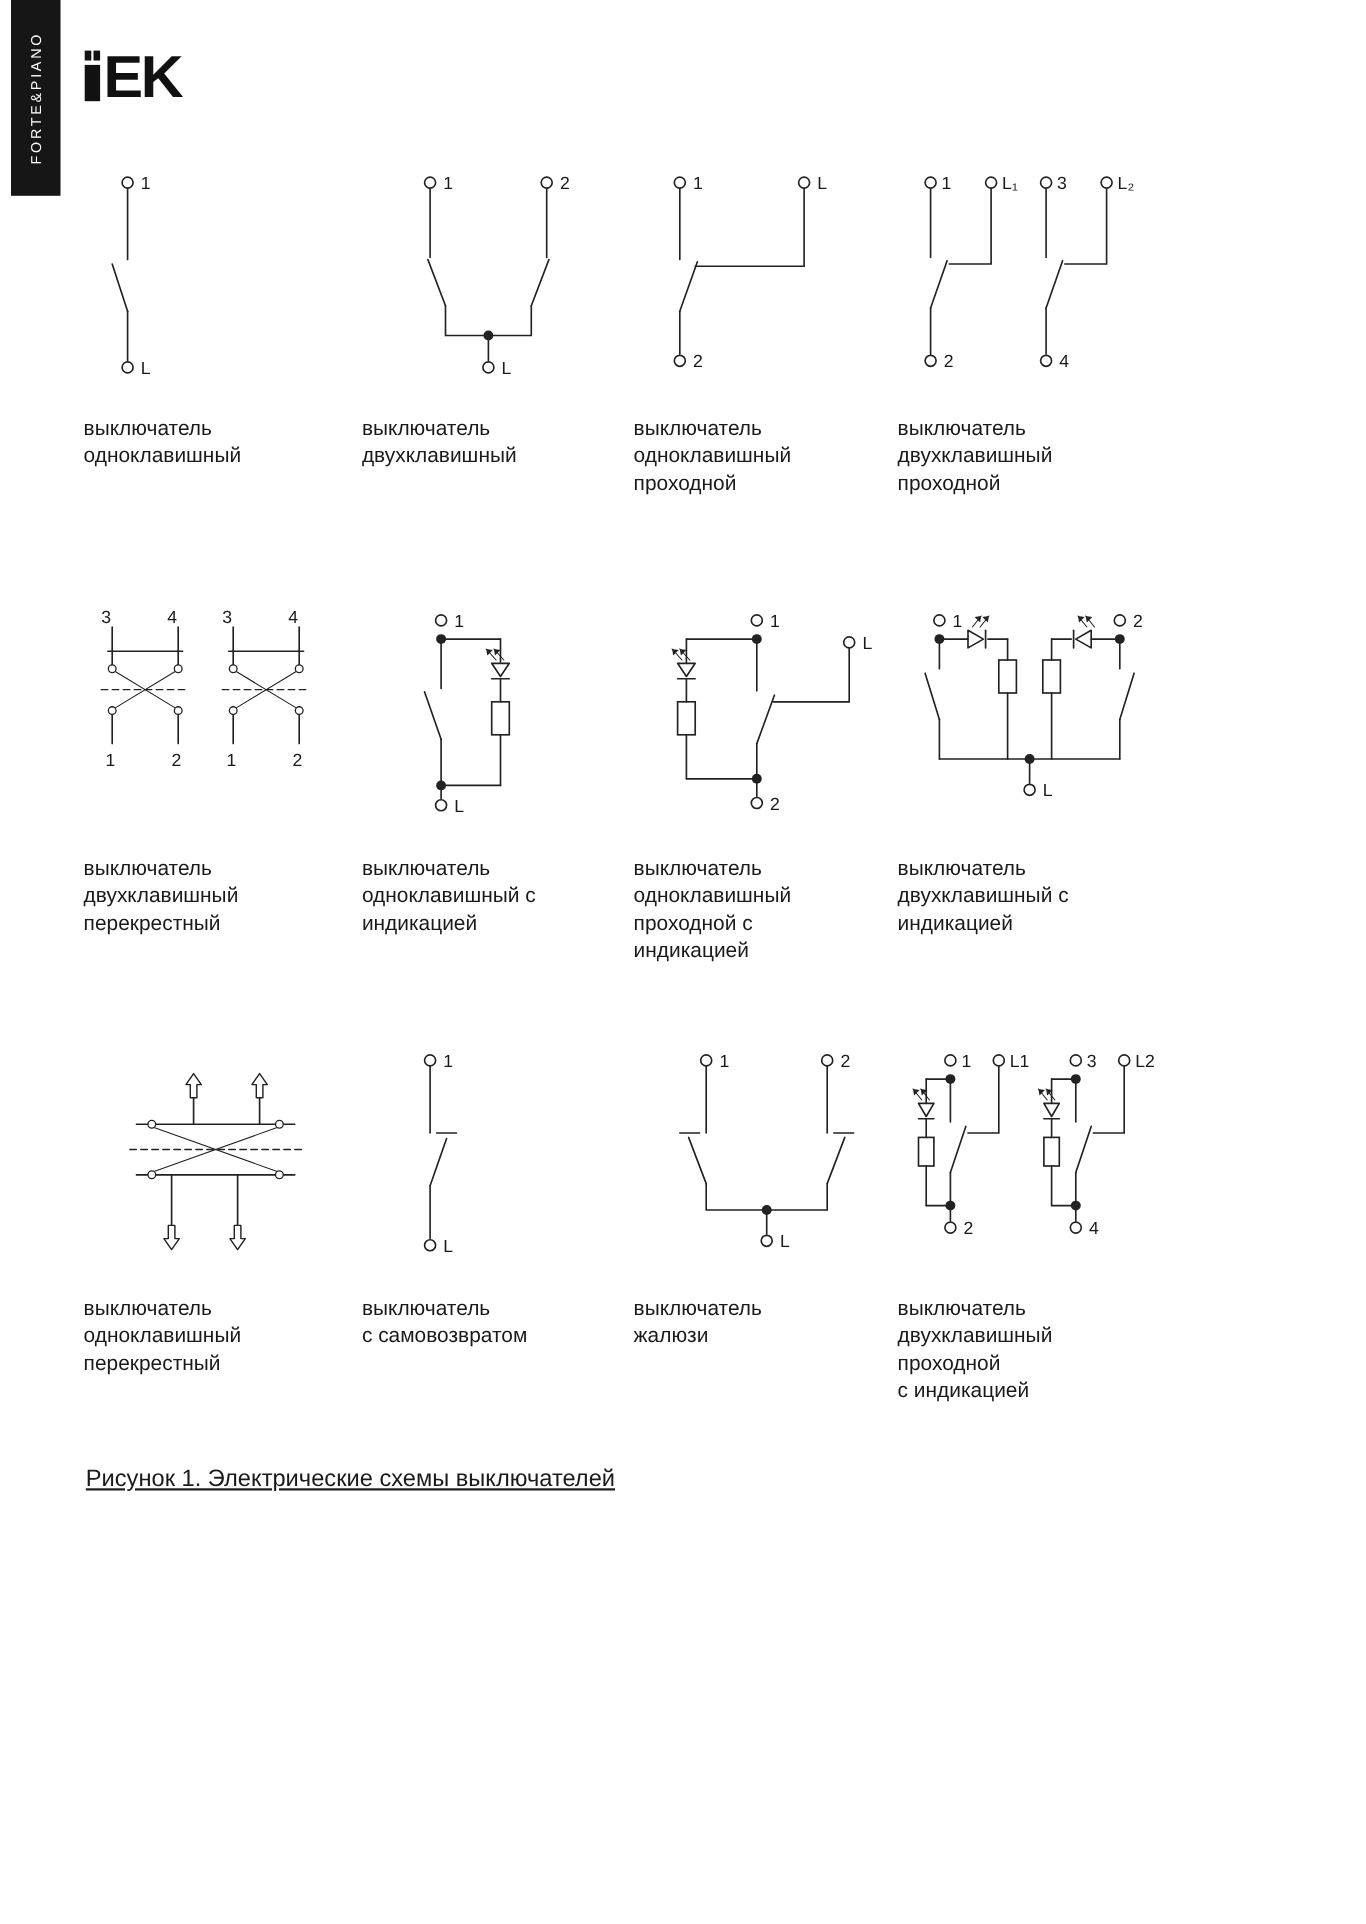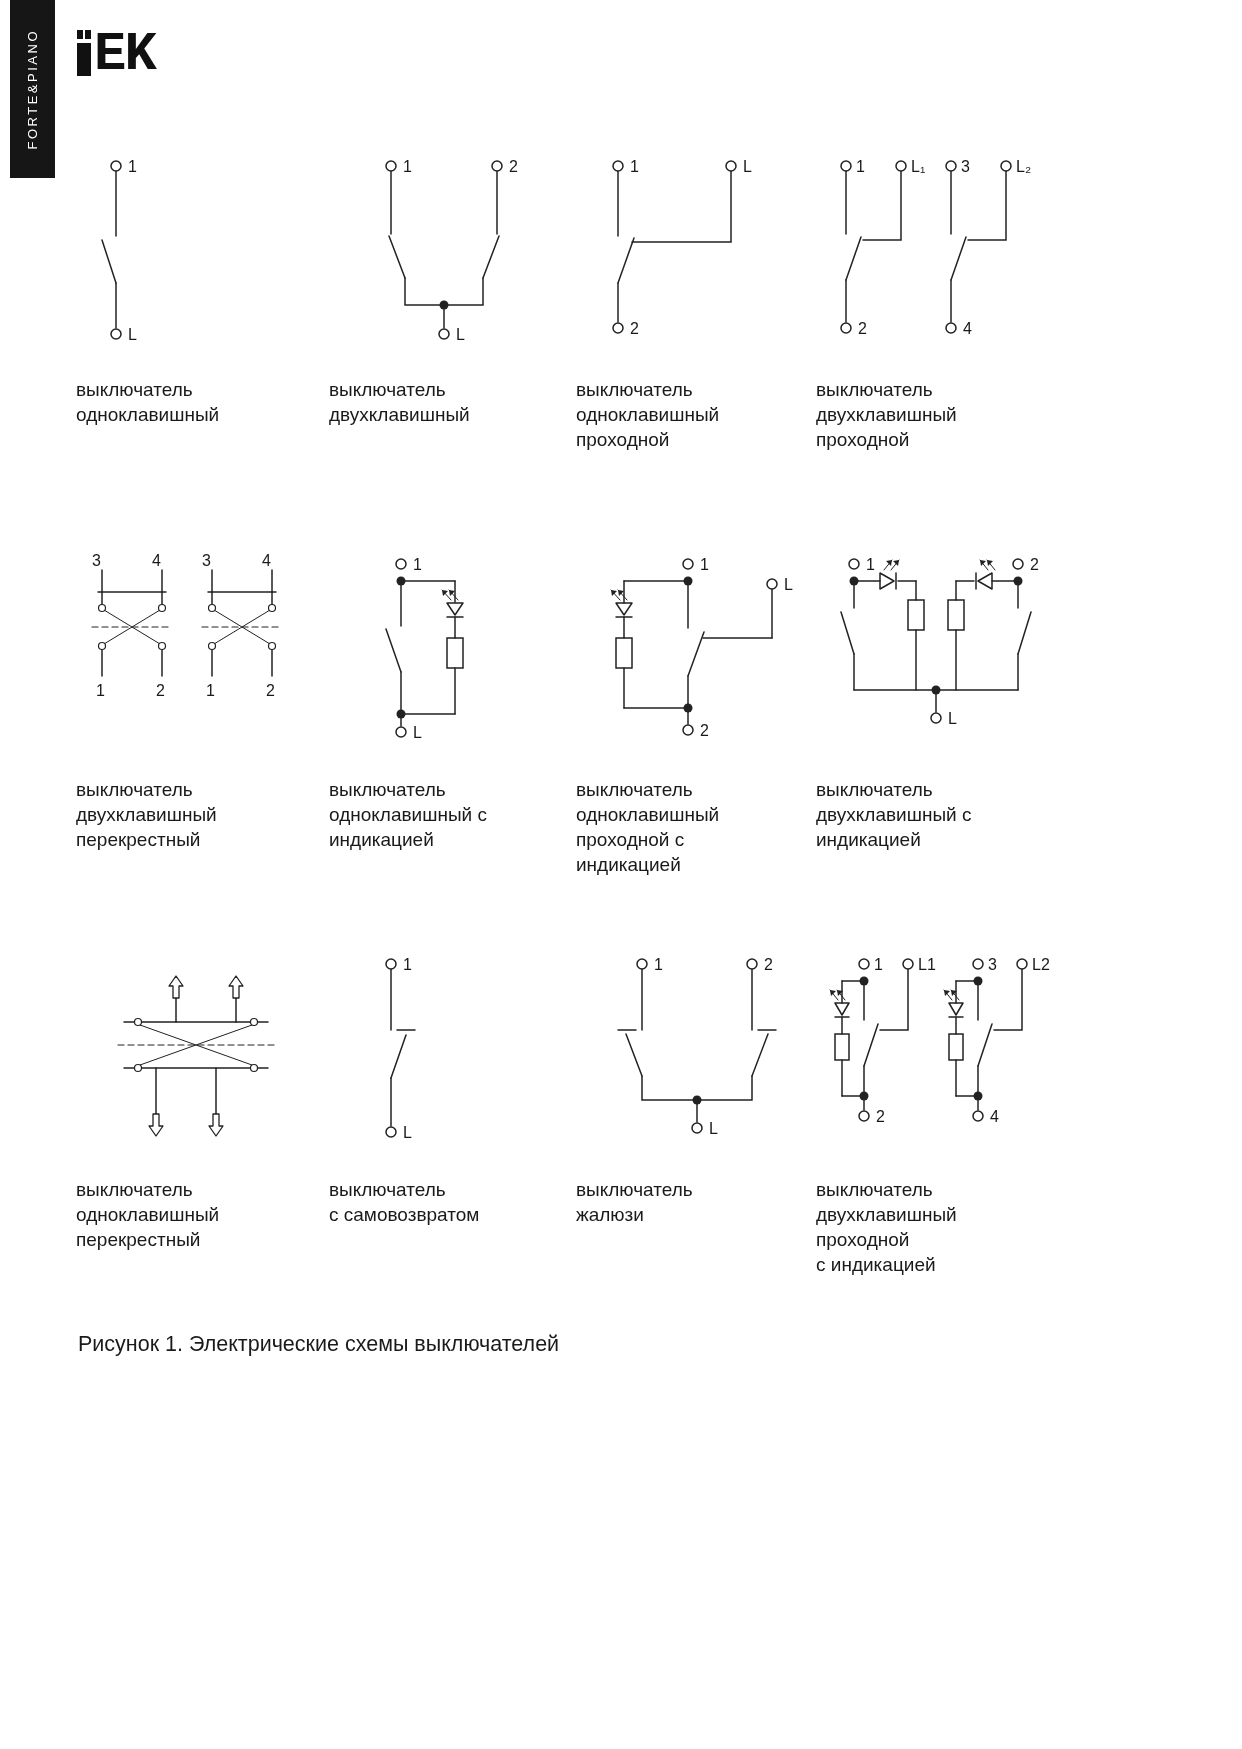--- a/index.html
+++ b/index.html
@@ -9,34 +9,34 @@
     font-family:"Liberation Sans","DejaVu Sans",sans-serif; color:#1a1a1a; overflow:hidden;
   }
   .side-tab {
     position:absolute; left:10px; top:0; width:45px; height:178px; background:#161616;
     display:flex; align-items:center; justify-content:center;
   }
   .side-tab span {
     writing-mode:vertical-rl; transform:rotate(180deg);
     color:#ffffff; font-size:13px; letter-spacing:2.5px;
   }
-  .logo { position:absolute; left:76px; top:28px; display:flex; align-items:flex-end;font-family:Liberation Mono, monospace; }
+  .logo { position:absolute; left:76px; top:44px; display:flex; align-items:flex-end; }
   .logo-i { position:relative; width:16px; height:50px; margin-right:2px; }
   .logo-i .ldot { position:absolute; top:2px; width:6px; height:9px; background:#111; }
   .logo-i .d1 { left:1px; }
   .logo-i .d2 { left:9px; }
   .logo-i .stem { position:absolute; left:1px; bottom:2px; width:14px; height:33px; background:#111; }
   .logo-text { font-size:54px; font-weight:900; letter-spacing:-2px; line-height:0.85; color:#111; }
   .grid {
     position:absolute; left:76px; top:150px;
     display:grid; grid-template-columns:253px 247px 240px 250px; grid-auto-rows:400px;
   }
   .cell { position:relative; }
   .caption { margin-top:12px; font-size:19px; line-height:1.32; white-space:pre-line; width:200px; }
-  .fig-caption { position:absolute; left:78px; top:1332px; font-size:21.5px; }
+  .fig-caption { position:absolute; left:78px; top:1332px; font-size:21.5px;text-decoration:underline; }
   svg.diagram { display:block; }
   svg.diagram line, svg.diagram polyline, svg.diagram path { stroke:#222; stroke-width:1.5; fill:none; stroke-linecap:round; }
   svg.diagram .dash { stroke-dasharray:6 4; stroke-width:1.2; }
   svg.diagram .thin { stroke-width:1; }
   svg.diagram circle.term { fill:#fff; stroke:#222; stroke-width:1.5; }
   svg.diagram circle.contact { fill:#fff; stroke:#222; stroke-width:1.2; }
   svg.diagram circle.dot { fill:#222; stroke:none; }
   svg.diagram rect.res { fill:none; stroke:#222; stroke-width:1.5; }
   svg.diagram polygon.tri { fill:none; stroke:#222; stroke-width:1.5; stroke-linejoin:round; }
   svg.diagram polygon.head { fill:#222; stroke:none; }

